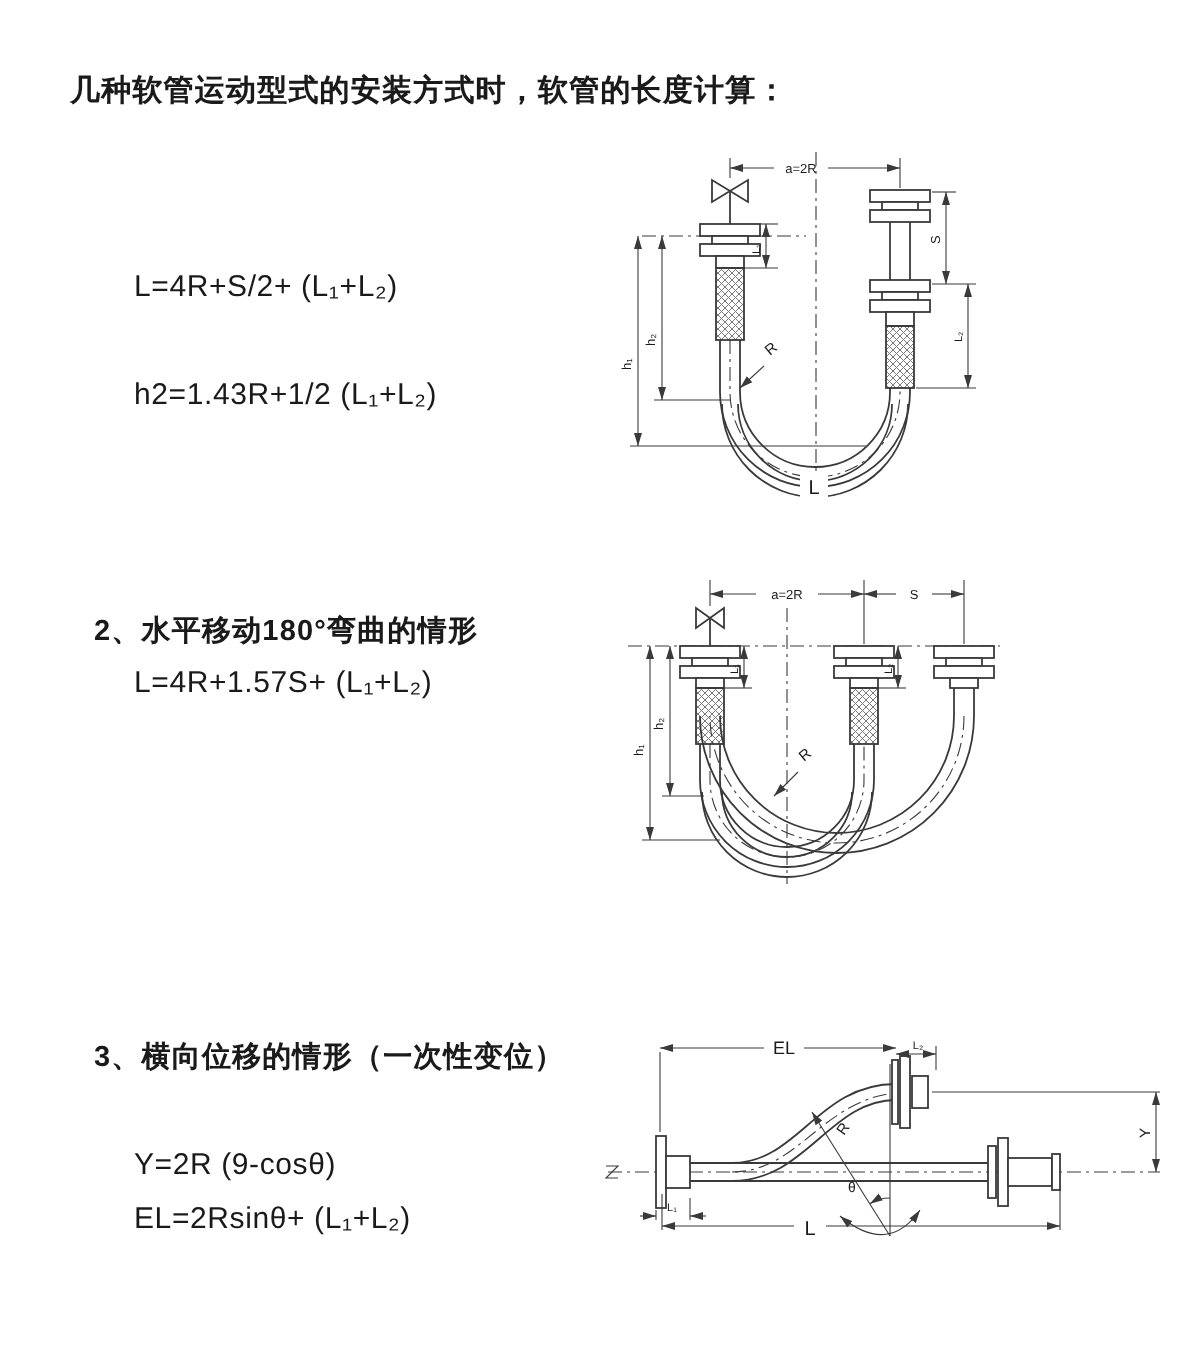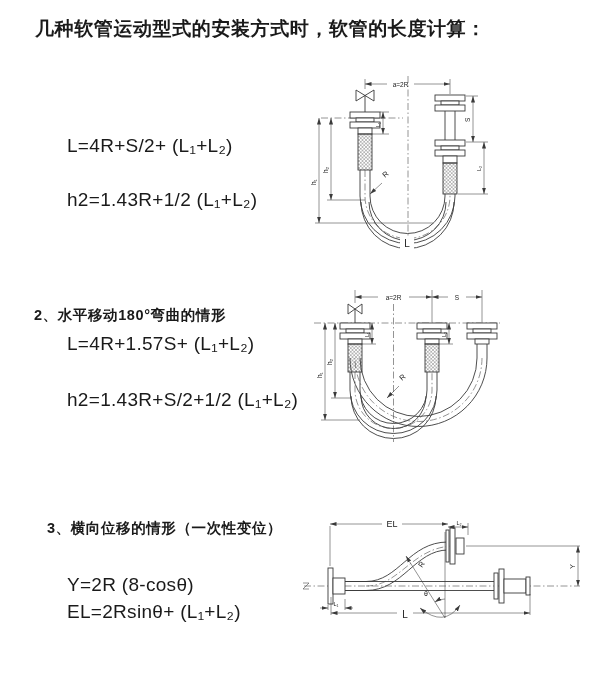--- a/index.html
+++ b/index.html
@@ -1,47 +1,46 @@
 <!DOCTYPE html>
 <html><head>
 <meta charset="utf-8">
 <style>
   html,body{margin:0;padding:0}
   body{width:600px;height:675px;background:#ffffff;position:relative;
        font-family:"Liberation Sans","DejaVu Sans",sans-serif;color:#1a1a1a}
   .page{position:absolute;inset:0;background:#fff;overflow:hidden}
-  .title{position:absolute;left:35px;top:16px;font-size:19px;font-weight:bold;letter-spacing:.6px;white-space:nowrap}
+  .title{position:absolute;left:35px;top:36px;font-size:15px;font-weight:bold;letter-spacing:.6px;white-space:nowrap}
   .sec-head{position:absolute;font-size:14.5px;font-weight:bold;letter-spacing:.6px;white-space:nowrap}
-  .formula{position:absolute;font-size:19px;font-weight:400;letter-spacing:.3px;white-space:nowrap}
+  .formula{position:absolute;font-size:15px;font-weight:400;letter-spacing:.3px;white-space:nowrap}
   .diag{position:absolute}
   svg text{fill:#1a1a1a;font-family:"Liberation Sans","DejaVu Sans",sans-serif}
   .ln{stroke:#3a3a3a;stroke-width:.9;fill:none}
   .fit{stroke:#3a3a3a;stroke-width:.9;fill:#fff}
   .brd{stroke:#3a3a3a;stroke-width:.9}
   .dm{stroke:#3a3a3a;stroke-width:.55;fill:none}
   .cl{stroke:#3a3a3a;stroke-width:.55;fill:none;stroke-dasharray:7 2.5 1.5 2.5}
   .t55{font-size:5.5px}.t65{font-size:6.5px}.t7{font-size:7px}.t75{font-size:7.5px}
   .t9{font-size:9px}.t10{font-size:10px}.mid{text-anchor:middle}
 </style>
 </head>
 <body>
 
 <div class="page">
 
   <div class="title">几种软管运动型式的安装方式时，软管的长度计算：</div>
 
   <div class="formula" style="left:67px;top:135px">L=4R+S/2+ (L₁+L₂)</div>
   <div class="formula" style="left:67px;top:189px">h2=1.43R+1/2 (L₁+L₂)</div>
 
-  <div class="sec-head" style="left:34px;top:306px">2、水平移动180°弯曲的情形</div>
+  <div class="sec-head" style="left:47px;top:306px">2、水平移动180°弯曲的情形</div>
   <div class="formula" style="left:67px;top:333px">L=4R+1.57S+ (L₁+L₂)</div>
-  <div class="formula" style="left:67px;top:389px">h2=1.43R+S/2+1/2 (L₁+L₂)</div>
 
   <div class="sec-head" style="left:47px;top:519px">3、横向位移的情形（一次性变位）</div>
-  <div class="formula" style="left:67px;top:574px">Y=2R (8-cosθ)</div>
+  <div class="formula" style="left:67px;top:574px">Y=2R (9-cosθ)</div>
   <div class="formula" style="left:67px;top:601px">EL=2Rsinθ+ (L₁+L₂)</div>
 
   <svg class="diag" style="left:303px;top:70px" width="200" height="190" viewBox="0 0 200 190">
     <defs>
       <marker id="ar1" markerWidth="8" markerHeight="8" refX="6.5" refY="3" orient="auto-start-reverse" markerUnits="userSpaceOnUse">
         <path d="M0,1 L6.5,3 L0,5 Z" fill="#3a3a3a"></path>
       </marker>
       <pattern id="br1" width="3.5" height="3.5" patternUnits="userSpaceOnUse">
         <path d="M0,0 L3.5,3.5 M3.5,0 L0,3.5" stroke="#7a7a7a" stroke-width=".5"></path>
       </pattern>

